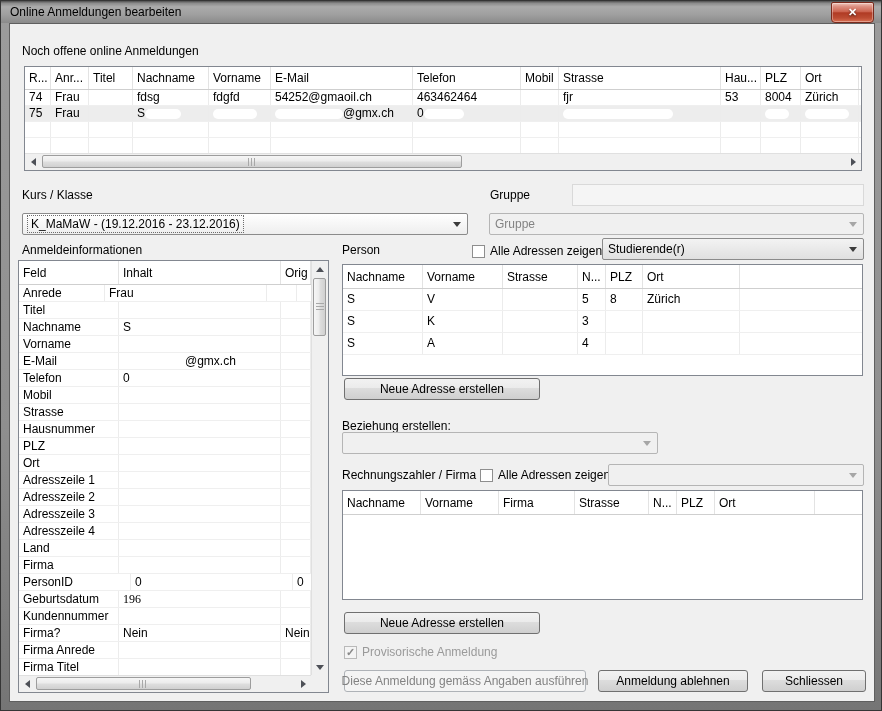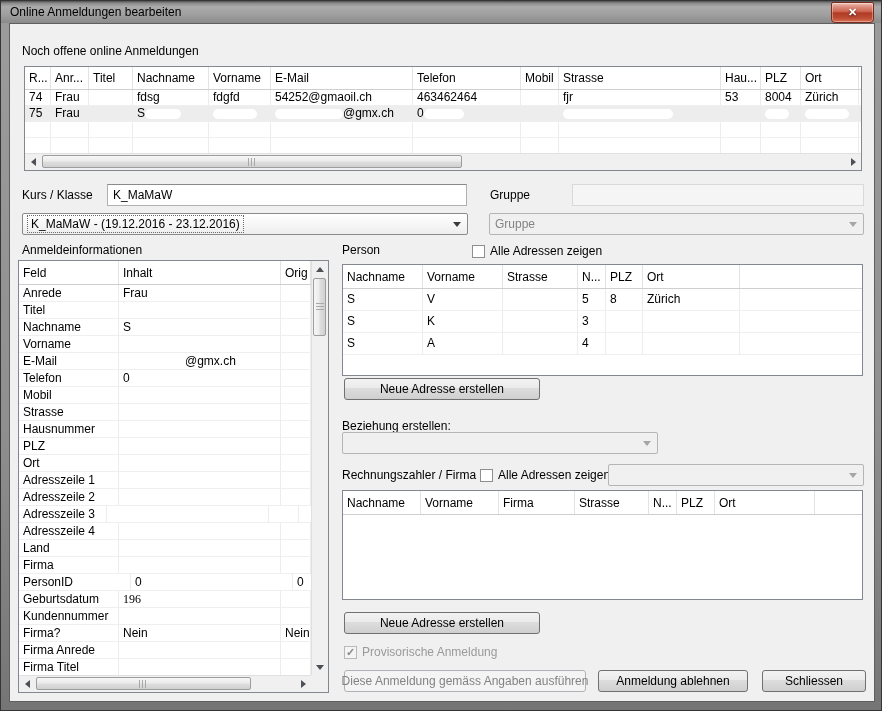--- a/index.html
+++ b/index.html
@@ -223,21 +223,20 @@
               <span class="grip-h"></span>
             </div>
           </div>
         <div class="scroll-btn">
             <span class="arr arr-right"></span>
           </div>
       </div>
     </div>
 
     <div class="lbl" id="lbl-kurs">Kurs / Klasse</div>
-    <div class="textbox" id="txt-kurs">K_MaMaW</div>
     <div class="lbl" id="lbl-gruppe">Gruppe</div>
     <div class="textbox disabled" id="txt-gruppe"></div>
 
     <div class="combo white" id="cmb-kurs">
       <span class="focus-inner">K_MaMaW - (19.12.2016 - 23.12.2016)</span>
       <span class="carrow"></span>
     </div>
     <div class="combo disabled" id="cmb-gruppe">
       <span>Gruppe</span>
       <span class="carrow"></span>
@@ -246,21 +245,21 @@
     <div class="lbl" id="lbl-info">Anmeldeinformationen</div>
     <div class="grid info-grid" id="tbl-info">
       <div class="grid-inner">
           <div class="grid-head">
             <div class="grid-hcell" style="width: 100px;">Feld</div>
             <div class="grid-hcell" style="width: 162px;">Inhalt</div>
             <div class="grid-hcell" style="width: 30px;">Orig</div>
           </div>
           <div class="grid-body">
             <div class="grid-row">
-              <div class="grid-cell" style="width: 100px;">Anrede</div>
+              <div class="grid-cell" style="width: 86px;">Anrede</div>
               <div class="grid-cell" style="width: 162px;">Frau</div>
               <div class="grid-cell" style="width: 30px;"></div>
             </div>
             <div class="grid-row">
               <div class="grid-cell" style="width: 100px;">Titel</div>
               <div class="grid-cell" style="width: 162px;"></div>
               <div class="grid-cell" style="width: 30px;"></div>
             </div>
             <div class="grid-row">
               <div class="grid-cell" style="width: 100px;">Nachname</div>
@@ -311,21 +310,21 @@
               <div class="grid-cell" style="width: 100px;">Adresszeile 1</div>
               <div class="grid-cell" style="width: 162px;"></div>
               <div class="grid-cell" style="width: 30px;"></div>
             </div>
             <div class="grid-row">
               <div class="grid-cell" style="width: 100px;">Adresszeile 2</div>
               <div class="grid-cell" style="width: 162px;"></div>
               <div class="grid-cell" style="width: 30px;"></div>
             </div>
             <div class="grid-row">
-              <div class="grid-cell" style="width: 88px;">Adresszeile 3</div>
+              <div class="grid-cell" style="width: 100px;">Adresszeile 3</div>
               <div class="grid-cell" style="width: 162px;"></div>
               <div class="grid-cell" style="width: 30px;"></div>
             </div>
             <div class="grid-row">
               <div class="grid-cell" style="width: 100px;">Adresszeile 4</div>
               <div class="grid-cell" style="width: 162px;"></div>
               <div class="grid-cell" style="width: 30px;"></div>
             </div>
             <div class="grid-row">
               <div class="grid-cell" style="width: 100px;">Land</div>
@@ -395,20 +394,24 @@
             <span class="arr arr-right"></span>
           </div>
       </div>
       <div class="corner"></div>
     </div>
 
     <div class="lbl" id="lbl-person">Person</div>
     <div class="checkbox" id="chk-person">
       <span class="cbox"></span>
       <span class="cblabel">Alle Adressen zeigen</span>
+    </div>
+    <div class="combo" id="cmb-person-type">
+      <span>Studierende(r)</span>
+      <span class="carrow"></span>
     </div>
     <div class="grid person-grid" id="tbl-person">
       <div class="grid-inner">
           <div class="grid-head">
             <div class="grid-hcell" style="width: 80px;">Nachname</div>
             <div class="grid-hcell" style="width: 80px;">Vorname</div>
             <div class="grid-hcell" style="width: 75px;">Strasse</div>
             <div class="grid-hcell" style="width: 28px;">N...</div>
             <div class="grid-hcell" style="width: 37px;">PLZ</div>
             <div class="grid-hcell" style="width: 97px;">Ort</div>

